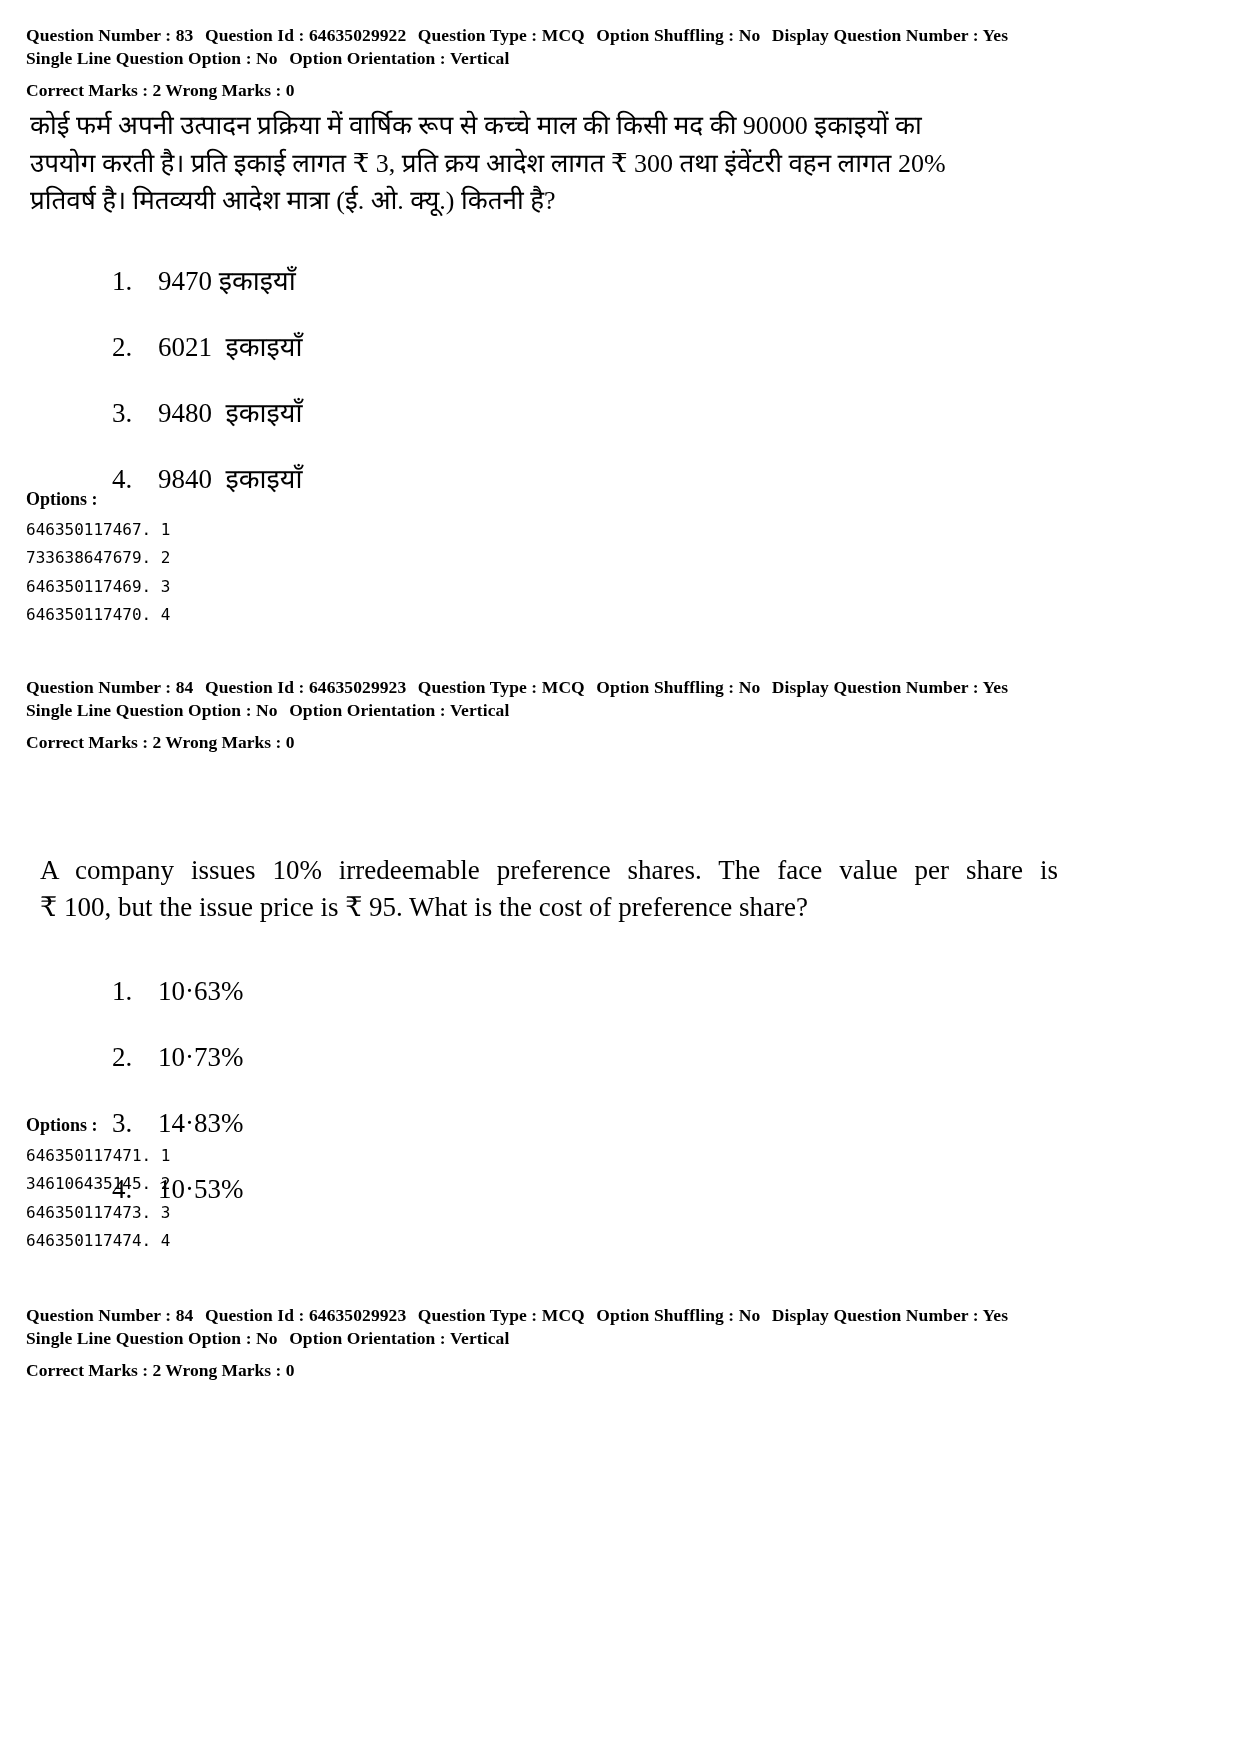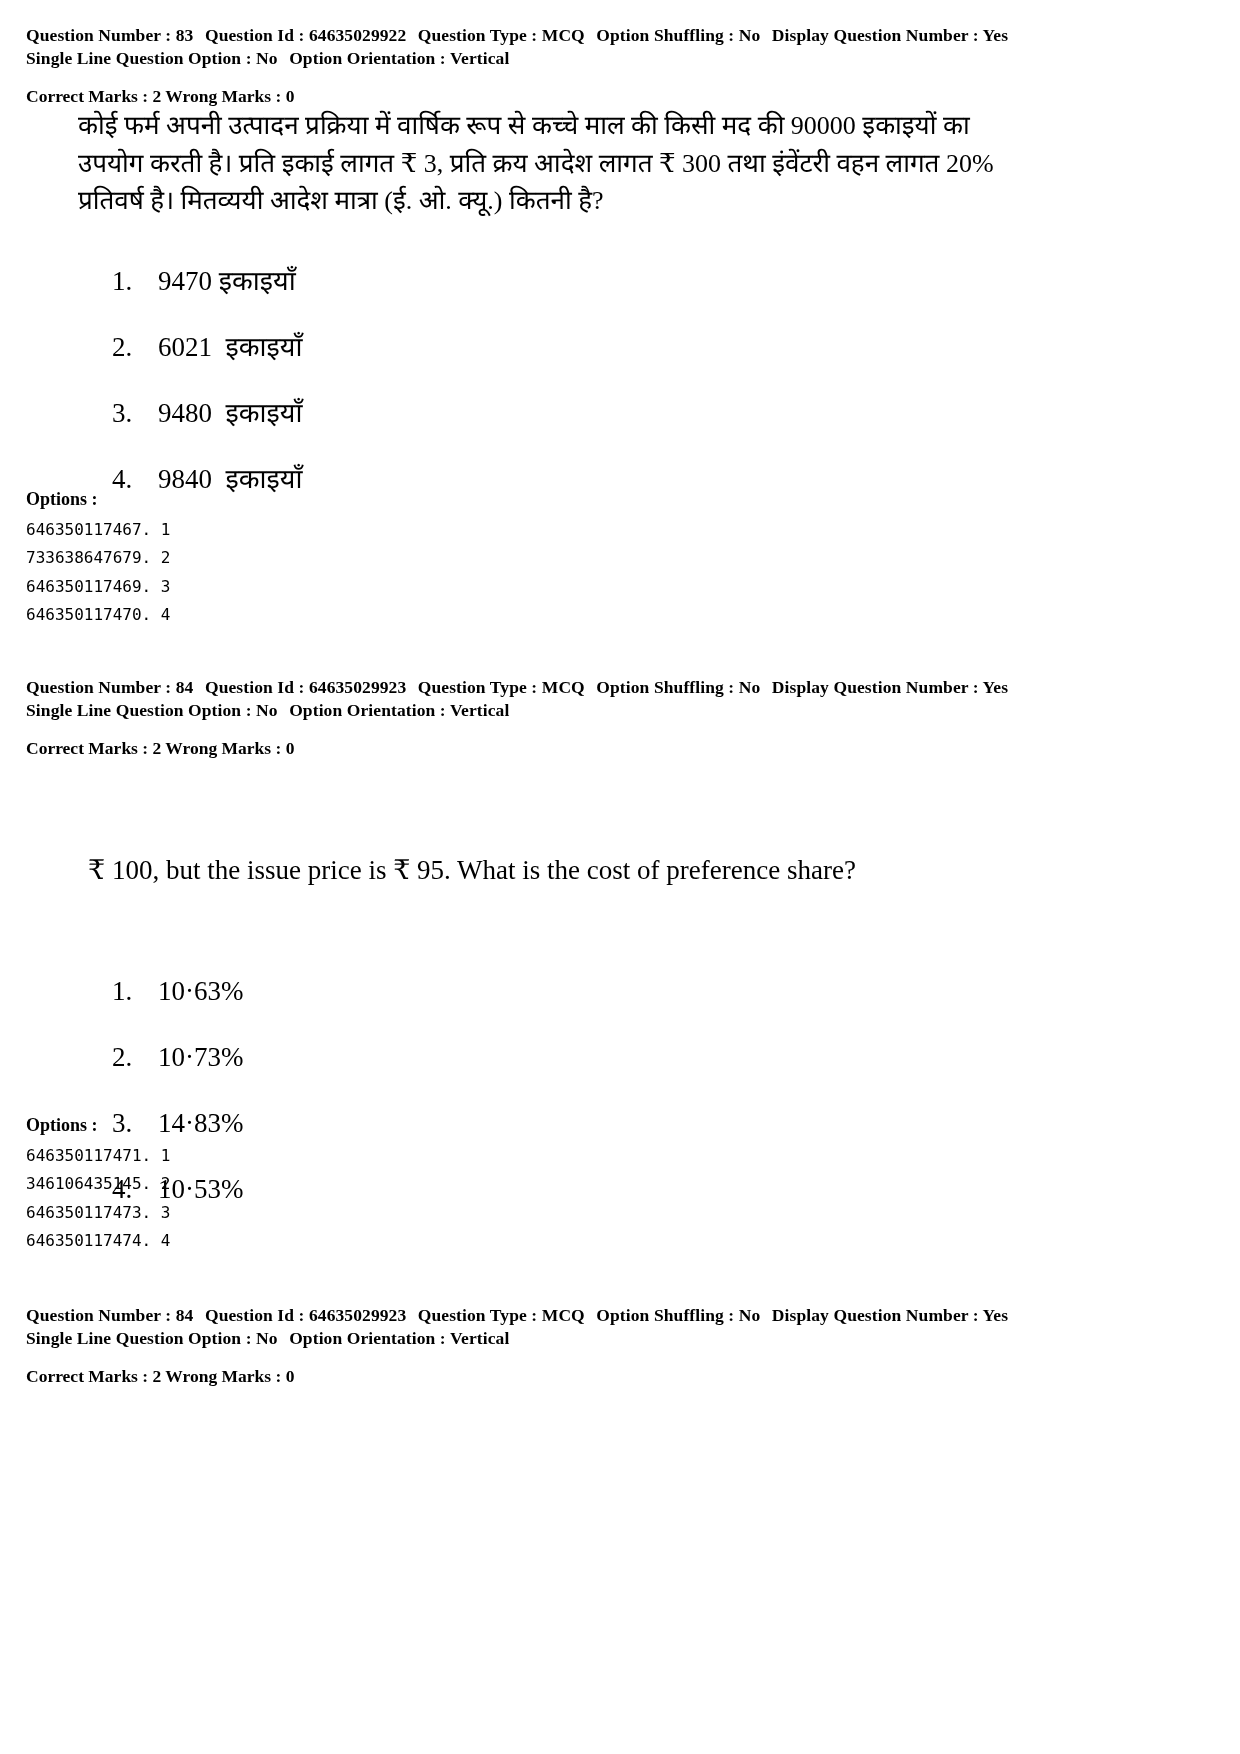--- a/index.html
+++ b/index.html
@@ -33,37 +33,37 @@
     color: #000;
   }
   .meta-line {
     white-space: nowrap;
   }
   .meta-line .sep { display: inline-block; width: 7px; }
   .marks-line {
     font-family: "Liberation Serif", "DejaVu Serif", serif;
     font-weight: bold;
     font-size: 17.5px;
-    margin-top: 16px;
+    margin-top: 10px;
     color: #000;
   }
 
   
   .q-body {
     font-size: 27px;
     line-height: 1.37;
     text-align: justify;
     color: #000;
   }
   .q-body.hindi {
     font-family: "Liberation Serif", "DejaVu Serif", serif;
     font-size: 26px;
     line-height: 1.45;
   }
-  .q-body .ln { display: block; margin-left: 48px; }
+  .q-body .ln { display: block; }
   .q-body.english .ln { text-align: justify; }
 
   
   .opt-list {
     margin: 0;
     padding: 0;
     list-style: none;
   }
   .opt-row {
     display: flex;
@@ -201,20 +201,21 @@
     </div>
     <div class="marks-line">
       <span>Correct Marks :</span>
       <span>2</span><span class="sep"></span>
       <span>Wrong Marks :</span>
       <span>0</span>
     </div>
   </div>
 
   <div class="abs q-body english" style="left:40px; top:852px; width:1018px;">
+    <span class="ln" style="text-align-last:justify;">A company issues 10% irredeemable preference shares. The face value per share is</span>
     <span class="ln">₹ 100, but the issue price is ₹ 95. What is the cost of preference share?</span>
   </div>
 
   <ul class="opt-list abs" style="left:96px; top:952px; width:600px;">
     <li class="opt-row" style="height:66px;">
       <span class="opt-num">1.</span>
       <span class="opt-text">10·63%</span>
     </li>
     <li class="opt-row" style="height:66px;">
       <span class="opt-num">2.</span>

